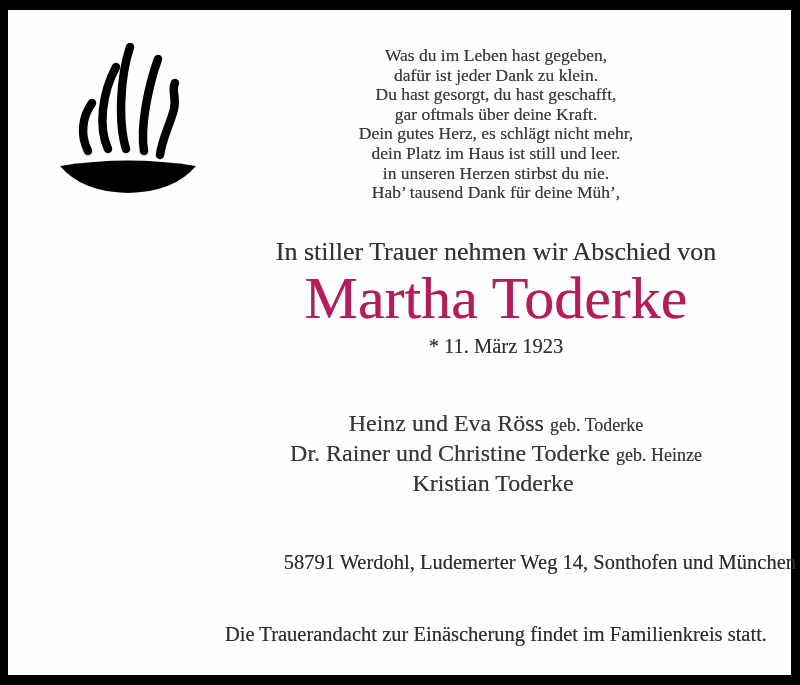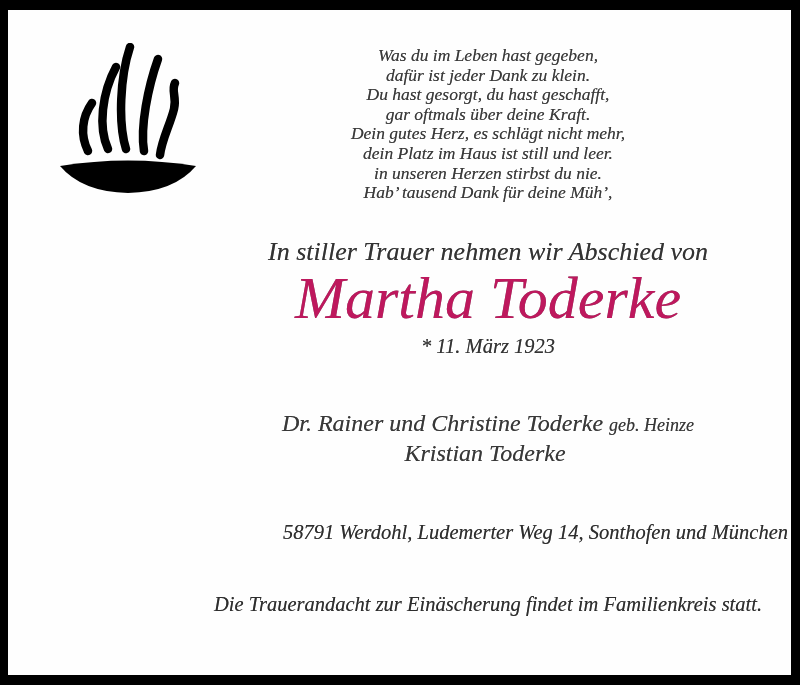--- a/index.html
+++ b/index.html
@@ -15,25 +15,24 @@
     left:8px;top:10px;right:9px;bottom:10px;
     background:#fefefe;
   }
   .flame-icon{
     position:absolute;
     left:50px;top:33px;
     width:140px;height:150px;
   }
   .content{
     position:absolute;
-    left:180px;top:0;
+    left:188px;top:0;
     width:600px;
     text-align:center;
     color:#2e2e2e;
-    font-style:italic;
   }
   .content *{text-shadow:0 0 0.5px rgba(40,40,40,.6);}
   .poem{
     margin-top:36px;
     font-size:17.5px;
     line-height:19.6px;
     color:#3a3a3a;
   }
   .intro{
     margin-top:36px;
@@ -47,23 +46,23 @@
     line-height:62px;
     font-weight:normal;
     color:#be185d;
     white-space:nowrap;
   }
   .dates{
     margin-top:2px;
     font-size:20.5px;
     line-height:30px;
     display:flex;
-    justify-content:center;
     gap:54px;
     color:#333;
+    flex-direction:column;
   }
   .mourners{
     margin-top:48px;
     color:#383838;
   }
   .mourner-row{
     font-size:24px;
     line-height:28px;
     white-space:nowrap;
   }
@@ -119,20 +118,23 @@
     <div class="intro">In stiller Trauer nehmen wir Abschied von</div>
 
     <div class="deceased-name">Martha Toderke</div>
 
     <div class="dates">
       <span>* 11. März 1923</span>
     </div>
 
     <div class="mourners">
       <div class="mourner-row">
+        <span>Heinz und Eva Röss</span><span class="suffix">geb. Toderke</span>
+      </div>
+      <div class="mourner-row">
         <span>Dr. Rainer und Christine Toderke</span><span class="suffix">geb. Heinze</span>
       </div>
       <div class="mourner-row">
         <span>Kristian Toderke</span><span class="suffix"></span>
       </div>
     </div>
 
     <div class="address">58791 Werdohl, Ludemerter Weg 14, Sonthofen und München</div>
 
     <div class="footer-line">Die Trauerandacht zur Einäscherung findet im Familienkreis statt.</div>

